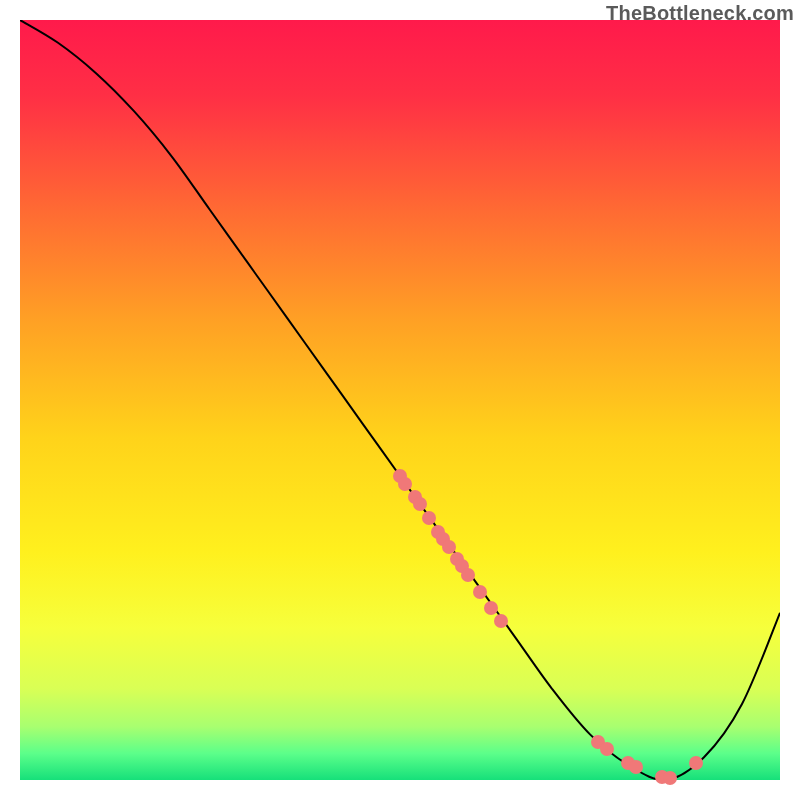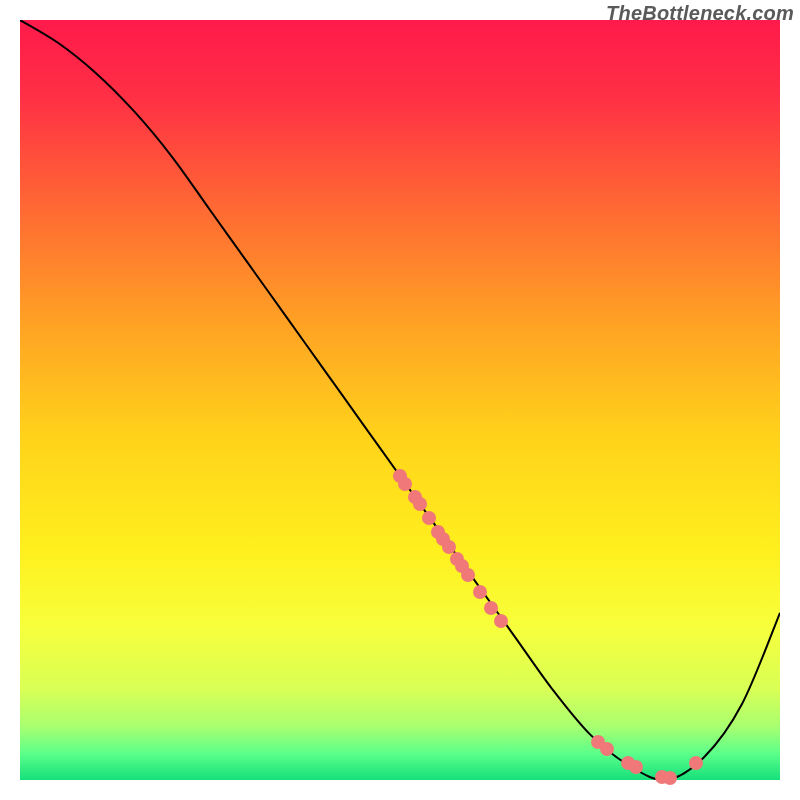--- a/index.html
+++ b/index.html
@@ -8,21 +8,20 @@
     width: 800px;
     height: 800px;
     overflow: hidden;
     font-family: Arial, Helvetica, sans-serif;
     background: #ffffff;
   }
   #chart-wrap {
     position: relative;
     width: 800px;
     height: 800px;
-    font-style: italic;
   }
   #plot-area {
     position: absolute;
     left: 20px;
     top: 20px;
     width: 760px;
     height: 760px;
   }
   #gradient-bg {
     position: absolute;

